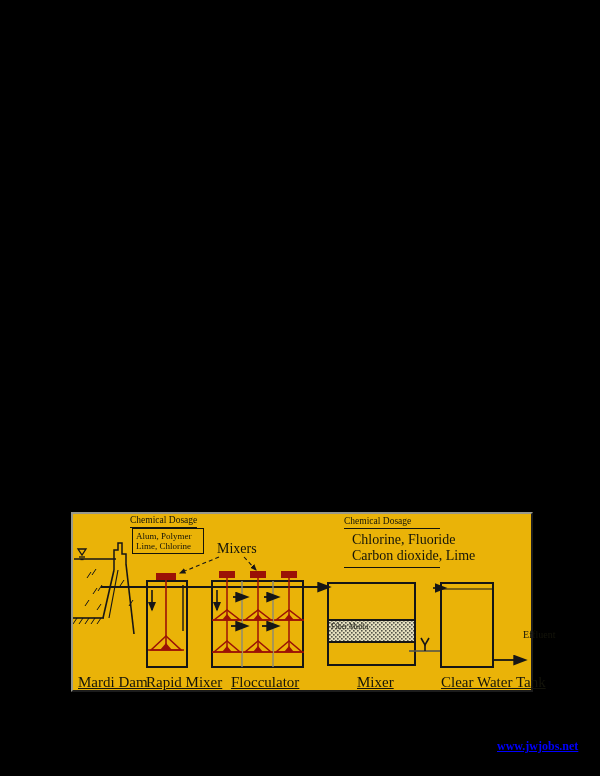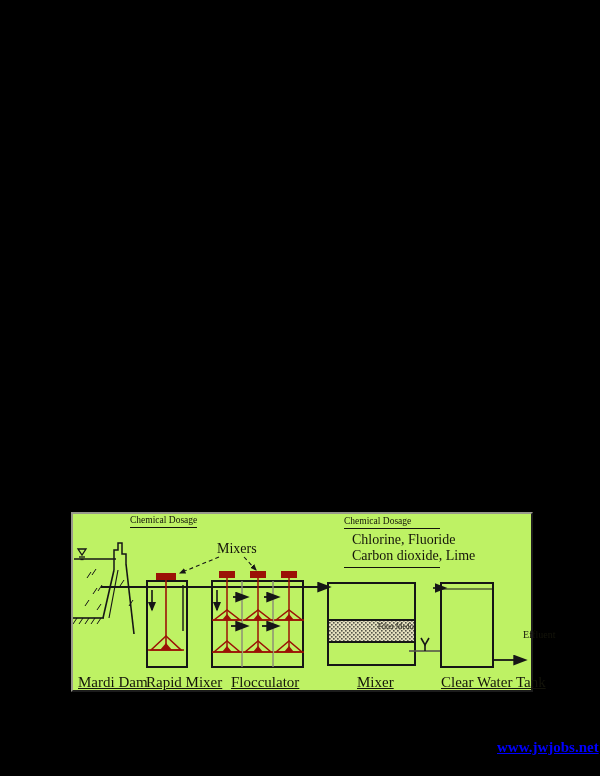--- a/index.html
+++ b/index.html
@@ -2,21 +2,21 @@
 <html><head>
 <meta charset="utf-8">
 <style>
   html,body{margin:0;padding:0;}
   body{
     width:600px;height:776px;background:#000;position:relative;overflow:hidden;
     font-family:"Liberation Serif", serif;
   }
   .diagram{
     position:absolute;left:71px;top:512px;width:458px;height:176px;
-    background:#bef264;
+    background:#eab308;
     border-top:2px solid #99998c;border-left:2px solid #99998c;
     border-right:2px solid #1c1c1c;border-bottom:2px solid #1c1c1c;
   }
   .diagram svg{position:absolute;left:0;top:0;}
   .lbl{
     position:absolute;color:#14140a;white-space:nowrap;line-height:1.15;
     font-family:"Liberation Serif", serif;
   }
   .heading{font-size:9.5px;border-bottom:1px solid #14140a;padding-bottom:1px;}
   .stage{font-size:15px;text-decoration:underline;}
@@ -24,24 +24,24 @@
     position:absolute;left:59px;top:14px;width:64px;
     border:1.5px solid #14140a;padding:2px 3px;font-size:9px;color:#14140a;
   }
   .chembox div{white-space:nowrap;}
   .rdose{position:absolute;left:271px;top:2px;width:96px;color:#14140a;
     border-bottom:1.5px solid #14140a;padding-bottom:3px;}
   .rdose .rhead{font-size:9.5px;border-bottom:1.5px solid #14140a;
     padding-bottom:2px;margin-bottom:3px;}
   .rdose .rline{font-size:14px;white-space:nowrap;margin-left:8px;}
   .mixerslbl{font-size:14px;left:144px;top:27px;}
-  .medialbl{font-size:7.5px;left:258px;top:109px;width:84px;text-align:right;color:#26261c;}
+  .medialbl{font-size:7.5px;left:258px;top:109px;width:84px;text-align:left;color:#26261c;}
   .effluentlbl{font-size:10px;left:420px;top:115px;margin-left:30px;}
   .watermark{
-    position:absolute;left:497px;top:739px;font-size:15px;font-weight:bold;
+    position:absolute;left:497px;top:739px;font-size:12px;font-weight:bold;
     color:#0000FF;text-decoration:underline;
     font-family:"Liberation Serif", serif;white-space:nowrap;
   }
 </style>
 </head>
 <body>
 
 <div class="diagram">
 
   <svg width="458" height="176" viewBox="0 0 458 176">
@@ -180,20 +180,24 @@
       <rect x="368" y="69" width="52" height="84" fill="none" stroke="#161616" stroke-width="2"></rect>
       <line x1="368" y1="75" x2="420" y2="75" stroke="#161616" stroke-width="1.2"></line>
       <line x1="360" y1="74" x2="372" y2="74" stroke="#161616" stroke-width="1.6" marker-end="url(#ah)"></line>
     </g>
 
     <line x1="420" y1="146" x2="452" y2="146" stroke="#161616" stroke-width="1.8" marker-end="url(#ah)"></line>
   </svg>
 
   <span class="lbl heading" style="left:57px;top:1px">Chemical Dosage</span>
 
+  <div class="chembox">
+    <div>Alum, Polymer</div>
+    <div>Lime, Chlorine</div>
+  </div>
 
   <span class="lbl mixerslbl">Mixers</span>
 
   <div class="rdose">
     <div class="rhead">Chemical Dosage</div>
     <div class="rline">Chlorine, Fluoride</div>
     <div class="rline">Carbon dioxide, Lime</div>
   </div>
 
   <span class="lbl medialbl">Filter Media</span>

